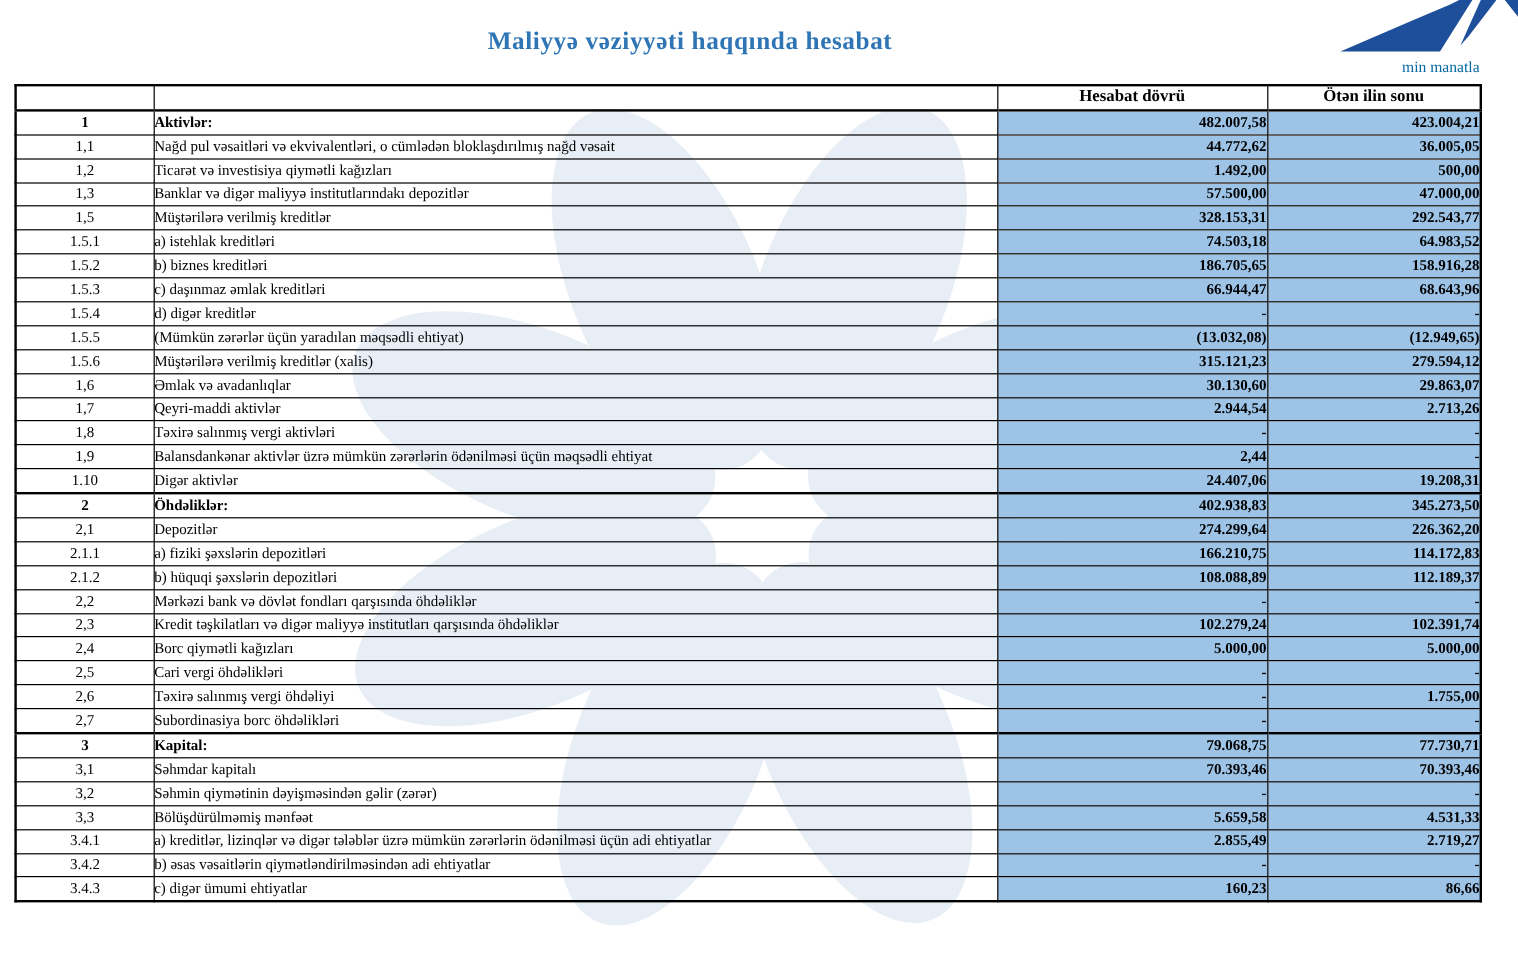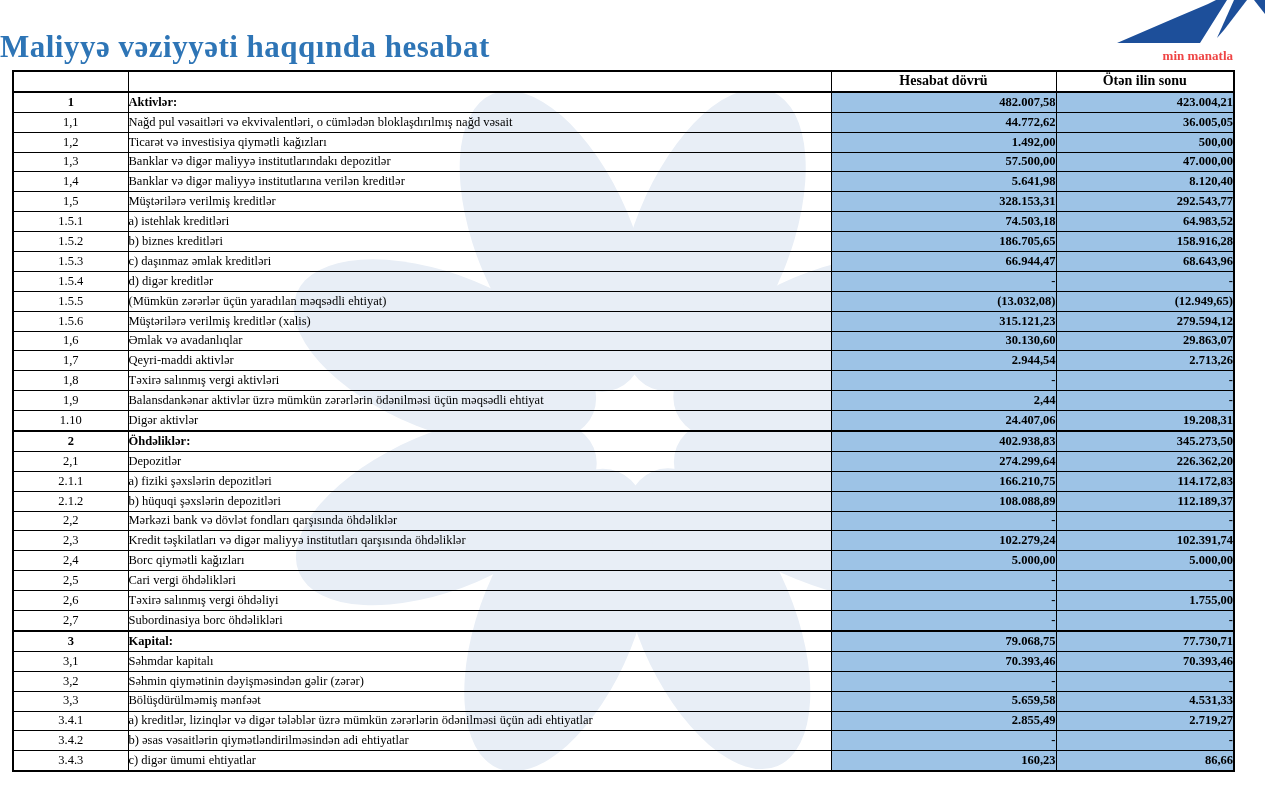--- a/index.html
+++ b/index.html
@@ -15,41 +15,41 @@
     left: 240px; top: 55px;
     width: 780px; height: 740px;
     z-index: 0;
     pointer-events: none;
   }
   .watermark ellipse { fill: var(--watermark-blue, #e8eef6); }
   .header-title {
     position: absolute;
     left: 0; top: 8px;
     width: 1150px;
-    text-align: left;
-    font-size: 31px;
+    text-align: center;
+    font-size: 21px;
     font-weight: bold;
     color: var(--title-blue, #2E75B6);
     letter-spacing: 0.5px;
     z-index: 2;
   }
   .logo {
     position: absolute;
     left: 1113px; top: 0;
     width: 152px; height: 46px;
     z-index: 2;
   }
   .logo polygon { fill: var(--logo-blue, #1d4f9a); }
   .unit-note {
     position: absolute;
     top: 48px;
     right: 32px;
     font-size: 13px;
-    font-weight: bold;
-    color: #ef4444;
+    font-weight: normal;
+    color: #0369a1;
     z-index: 2;
   }
   table.fin {
     position: absolute;
     left: 12px; top: 70px;
     width: 1221px;
     border-collapse: collapse;
     table-layout: fixed;
     font-size: 12.5px;
     z-index: 1;
@@ -164,26 +164,20 @@
       <td class="num">1.492,00</td>
       <td class="num">500,00</td>
     </tr>
       <tr>
       <td class="no">1,3</td>
       <td class="label">Banklar və digər maliyyə institutlarındakı depozitlər</td>
       <td class="num">57.500,00</td>
       <td class="num">47.000,00</td>
     </tr>
       <tr>
-      <td class="no">1,4</td>
-      <td class="label">Banklar və digər maliyyə institutlarına verilən kreditlər</td>
-      <td class="num">5.641,98</td>
-      <td class="num">8.120,40</td>
-    </tr>
-      <tr>
       <td class="no">1,5</td>
       <td class="label">Müştərilərə verilmiş kreditlər</td>
       <td class="num">328.153,31</td>
       <td class="num">292.543,77</td>
     </tr>
       <tr>
       <td class="no">1.5.1</td>
       <td class="label">a) istehlak kreditləri</td>
       <td class="num">74.503,18</td>
       <td class="num">64.983,52</td>

